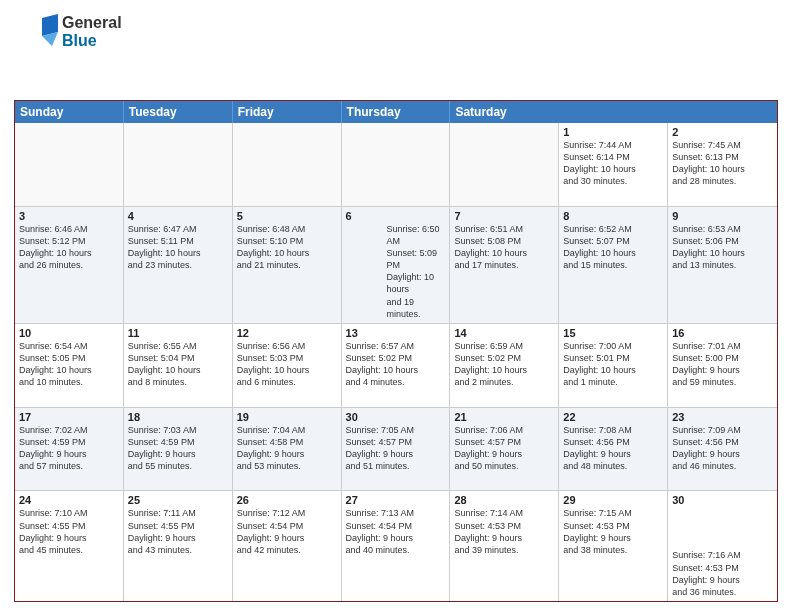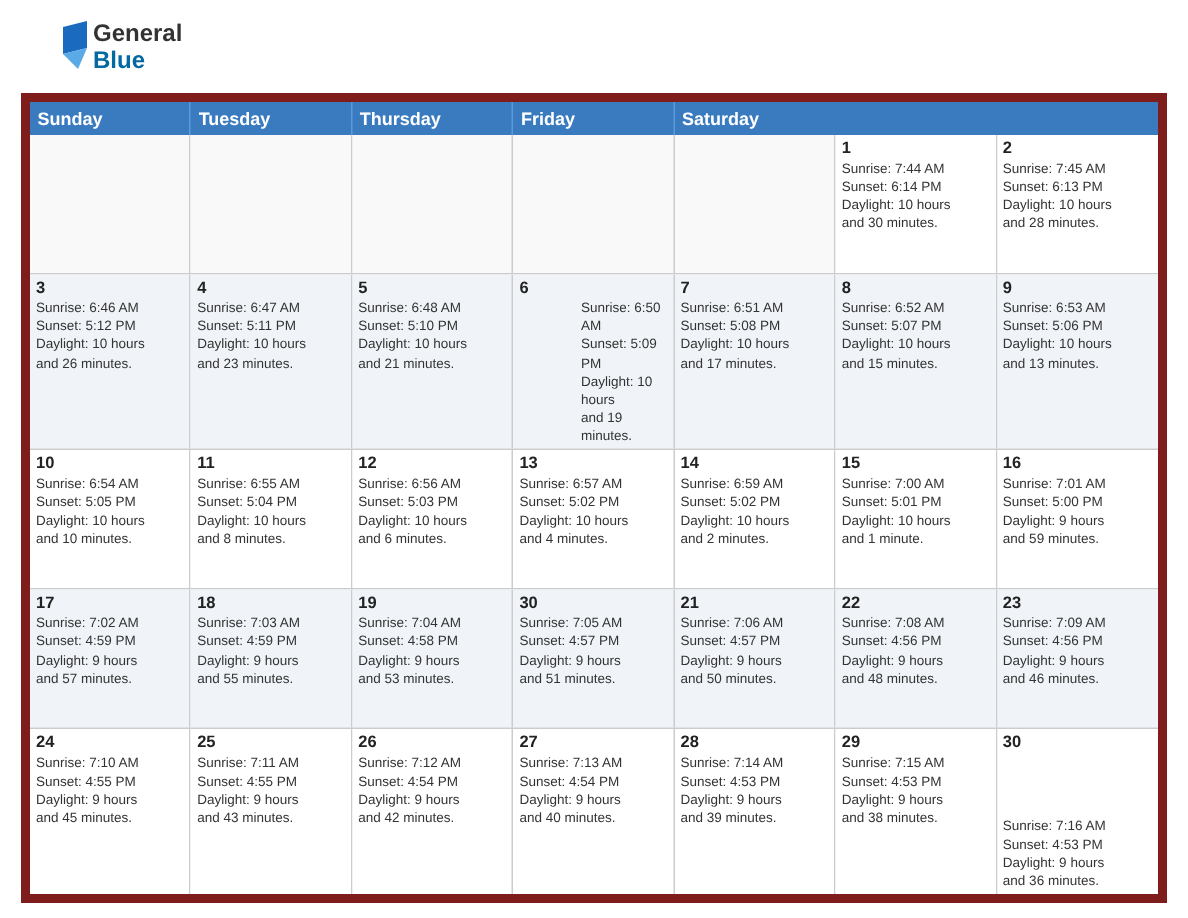--- a/index.html
+++ b/index.html
@@ -9,20 +9,21 @@
       width: 792px;
       height: 612px;
       overflow: hidden;
     }
     .page {
       width: 792px;
       height: 612px;
       display: flex;
       flex-direction: column;
       padding: 10px 14px 10px 14px;
+      gap: 38px;
     }
     .header {
       display: flex;
       justify-content: space-between;
       align-items: flex-start;
       margin-bottom: 8px;
     }
     .logo {
       display: flex;
       flex-direction: column;
@@ -39,21 +40,21 @@
     }
     .title-block h2 {
       font-size: 15px;
       color: #555;
       font-weight: normal;
     }
     .calendar {
       flex: 1;
       display: flex;
       flex-direction: column;
-      border: 6px solid #7f1d1d;
+      border: 1px solid #7f1d1d;
     }
     .cal-header {
       display: grid;
       grid-template-columns: repeat(7, 1fr);
       background: #3a7bbf;
     }
     .cal-header-cell {
       color: #fff;
       font-size: 12px;
       font-weight: bold;
@@ -121,22 +122,22 @@
     <div class="title-block">
       <h1></h1>
       <h2></h2>
     </div>
   </div>
 
   <div class="calendar">
     <div class="cal-header">
     <div class="cal-header-cell">Sunday</div>
         <div class="cal-header-cell">Tuesday</div>
+        <div class="cal-header-cell">Friday</div>
         <div class="cal-header-cell">Thursday</div>
-        <div class="cal-header-cell">Friday</div>
         <div class="cal-header-cell">Saturday</div>
       </div>
     <div class="cal-body">
     <div class="cal-row">
           <div class="cal-cell empty"></div>
           <div class="cal-cell empty"></div>
           <div class="cal-cell empty"></div>
           <div class="cal-cell empty"></div>
           <div class="cal-cell empty"></div>
           <div class="cal-cell">

